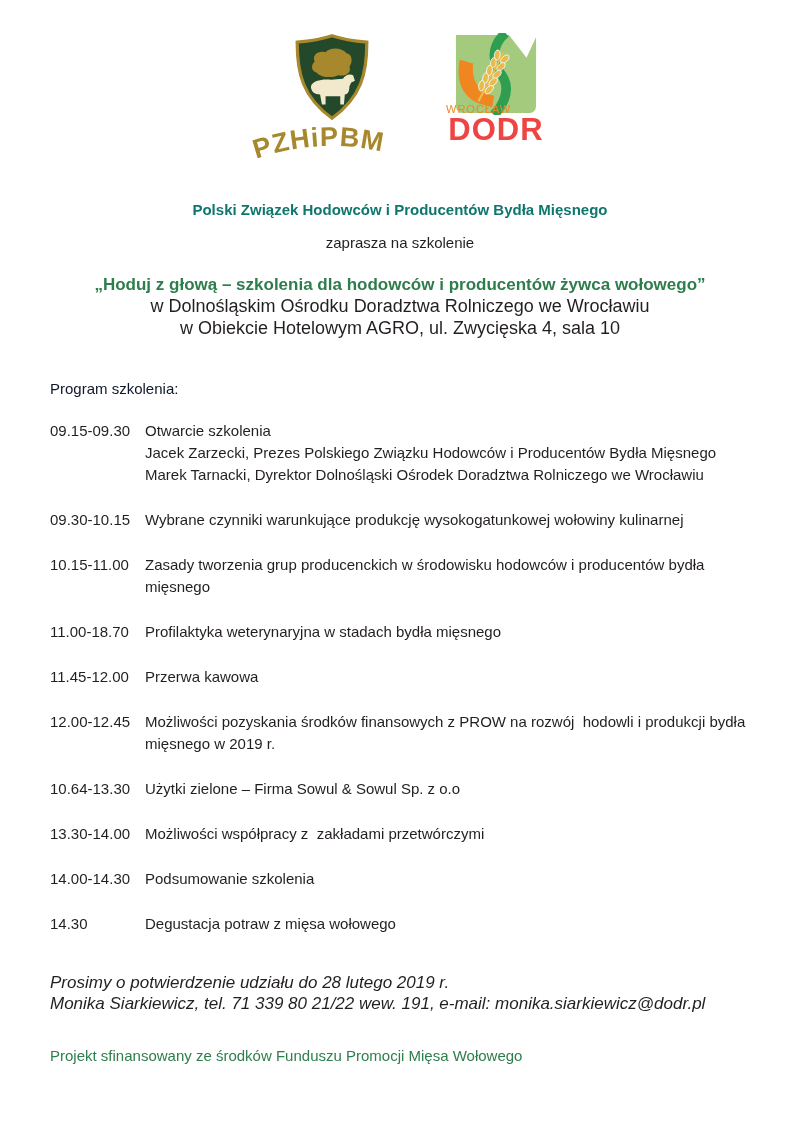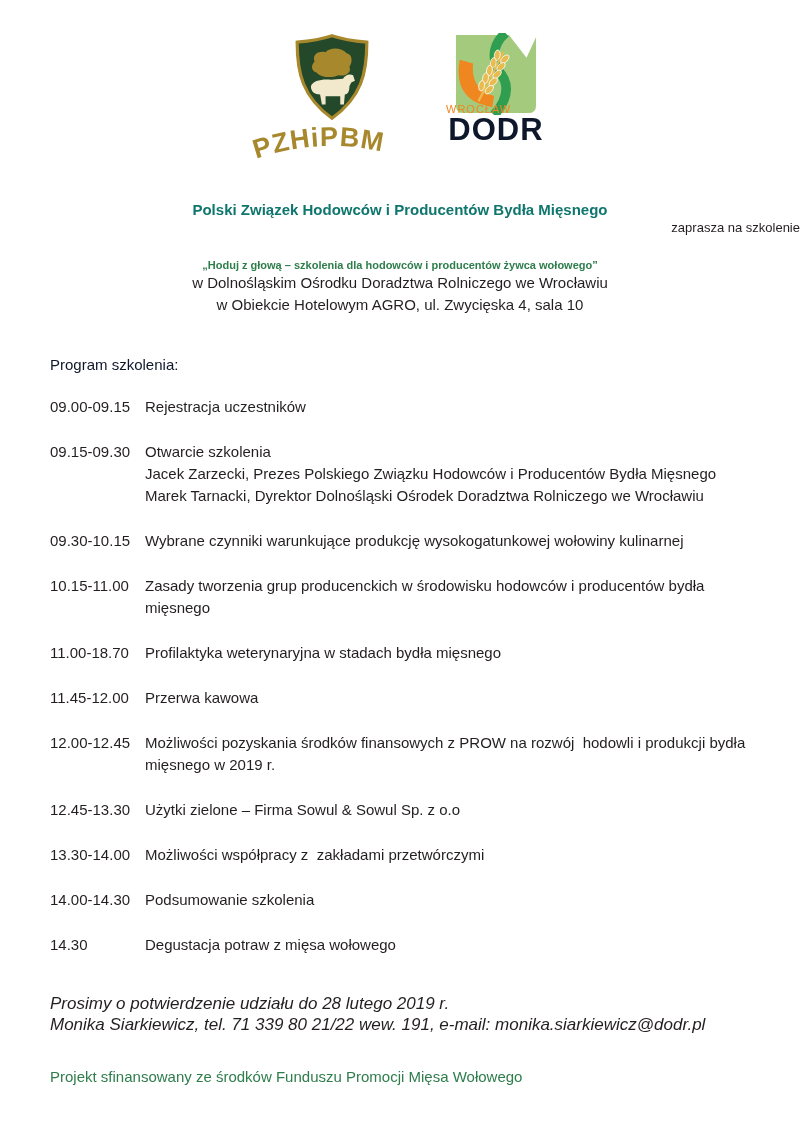--- a/index.html
+++ b/index.html
@@ -6,27 +6,27 @@
   .page{
     width:800px;height:1131px;position:relative;background:#ffffff;
     font-family:"Liberation Sans","DejaVu Sans",sans-serif;
     color:#231f20;overflow:hidden;
   }
   
   .logo-row{display:flex;justify-content:center;align-items:flex-start;gap:32px;padding-top:33px;height:134px;}
   .logo-pz{display:flex;flex-direction:column;align-items:center;width:160px;}
   .logo-dodr{display:flex;flex-direction:column;align-items:center;width:104px;}
   .dodr-city{font-size:11px;font-weight:normal;letter-spacing:1px;color:#f0861f;margin-top:-12px;align-self:flex-start;margin-left:2px;}
-  .dodr-name{font-size:31px;font-weight:bold;color:#0f172a;line-height:30px;letter-spacing:1px;}
+  .dodr-name{font-size:31px;font-weight:bold;color:#ef4444;line-height:30px;letter-spacing:1px;}
   
   .org{margin-top:34px;text-align:center;font-size:15px;font-weight:bold;color:#0f766e;}
-  .invite{text-align:right;font-size:13px;margin-top:2px;}
-  .title{margin-top:24px;text-align:center;font-size:11px;font-weight:bold;color:#2e7d4c;}
+  .invite{text-align:center;font-size:15px;margin-top:16px;}
+  .title{margin-top:24px;text-align:center;font-size:17px;font-weight:bold;color:#2e7d4c;}
   .date{margin-top:22px;text-align:center;font-size:15.5px;font-weight:bold;}
-  .venue{text-align:center;font-size:15px;line-height:21px;margin-top:1px;}
+  .venue{text-align:center;font-size:18px;line-height:21px;margin-top:1px;}
   
   .prog-heading{margin:41px 50px 0 50px;font-size:15px;color:#0f172a;}
   .prog-list{margin:0 40px 0 50px;}
   .prog-row{display:flex;margin-top:23px;font-size:15px;line-height:22px;}
   .prog-time{width:95px;flex:0 0 95px;}
   .prog-desc{flex:1;white-space:pre-wrap;}
   
   .notes{margin:37px 50px 0 50px;font-style:italic;font-size:17px;line-height:21px;}
   .funding{margin:33px 50px 0 50px;font-size:15px;color:#2e7d4c;}
 </style>
@@ -80,24 +80,20 @@
 
   <div class="org">Polski Związek Hodowców i Producentów Bydła Mięsnego</div>
   <div class="invite">zaprasza na szkolenie</div>
   <div class="title">„Hoduj z głową – szkolenia dla hodowców i producentów żywca wołowego”</div>
   <div class="venue">w Dolnośląskim Ośrodku Doradztwa Rolniczego we Wrocławiu</div>
   <div class="venue">w Obiekcie Hotelowym AGRO, ul. Zwycięska 4, sala 10</div>
 
   <div class="prog-heading">Program szkolenia:</div>
   <div class="prog-list">
       <div class="prog-row">
-        <div class="prog-time">09.00-09.15</div>
-        <div class="prog-desc"><div>Rejestracja uczestników</div></div>
-      </div>
-      <div class="prog-row">
         <div class="prog-time">09.15-09.30</div>
         <div class="prog-desc"><div>Otwarcie szkolenia</div><div>Jacek Zarzecki, Prezes Polskiego Związku Hodowców i Producentów Bydła Mięsnego</div><div>Marek Tarnacki, Dyrektor Dolnośląski Ośrodek Doradztwa Rolniczego we Wrocławiu</div></div>
       </div>
       <div class="prog-row">
         <div class="prog-time">09.30-10.15</div>
         <div class="prog-desc"><div>Wybrane czynniki warunkujące produkcję wysokogatunkowej wołowiny kulinarnej</div></div>
       </div>
       <div class="prog-row">
         <div class="prog-time">10.15-11.00</div>
         <div class="prog-desc"><div>Zasady tworzenia grup producenckich w środowisku hodowców i producentów bydła mięsnego</div></div>
@@ -108,21 +104,21 @@
       </div>
       <div class="prog-row">
         <div class="prog-time">11.45-12.00</div>
         <div class="prog-desc"><div>Przerwa kawowa</div></div>
       </div>
       <div class="prog-row">
         <div class="prog-time">12.00-12.45</div>
         <div class="prog-desc"><div>Możliwości pozyskania środków finansowych z PROW na rozwój  hodowli i produkcji bydła mięsnego w 2019 r.</div></div>
       </div>
       <div class="prog-row">
-        <div class="prog-time">12.45-13.30</div>
+        <div class="prog-time">10.64-13.30</div>
         <div class="prog-desc"><div>Użytki zielone – Firma Sowul &amp; Sowul Sp. z o.o</div></div>
       </div>
       <div class="prog-row">
         <div class="prog-time">13.30-14.00</div>
         <div class="prog-desc"><div>Możliwości współpracy z  zakładami przetwórczymi</div></div>
       </div>
       <div class="prog-row">
         <div class="prog-time">14.00-14.30</div>
         <div class="prog-desc"><div>Podsumowanie szkolenia</div></div>
       </div>

